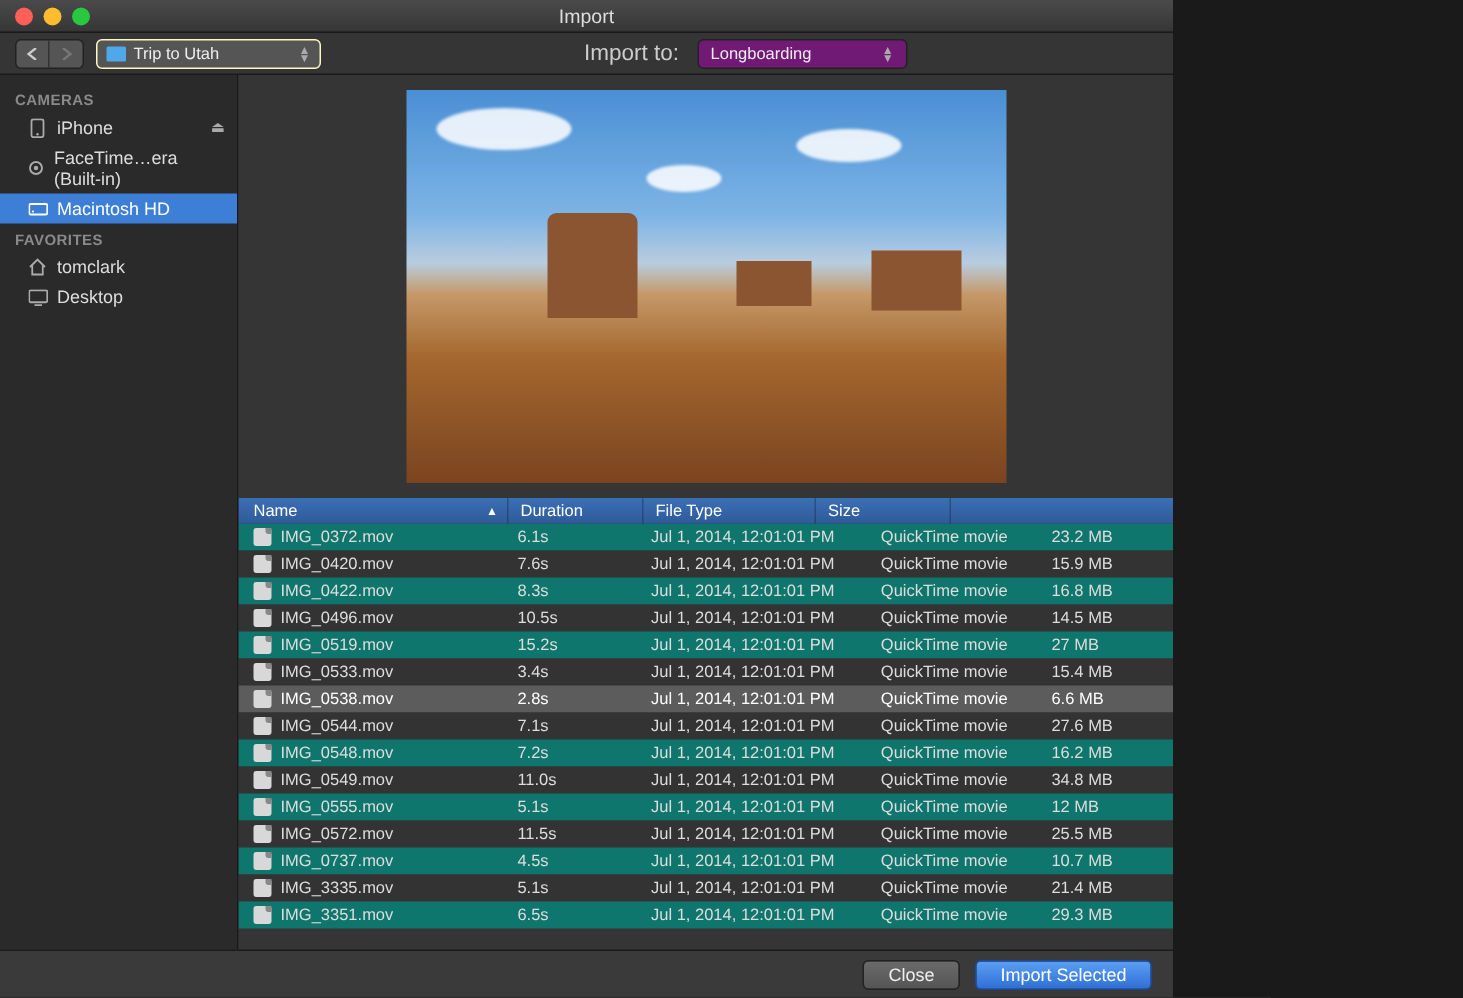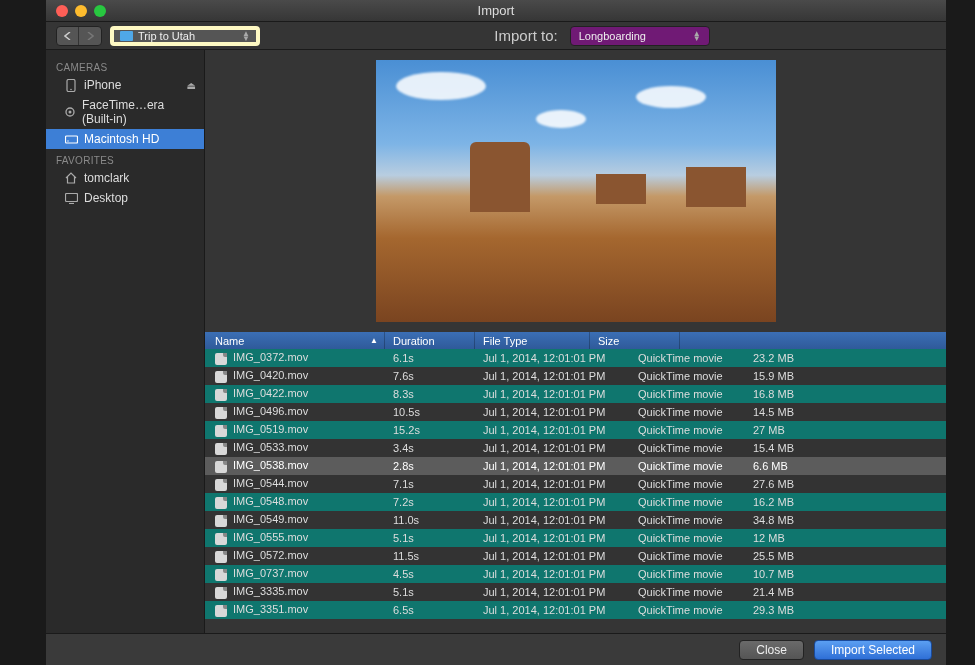--- a/index.html
+++ b/index.html
@@ -1,36 +1,36 @@
 <!DOCTYPE html>
 <html><head>
 <meta charset="utf-8">
 <style>
 * { margin: 0; padding: 0; box-sizing: border-box; font-family: -apple-system, "Helvetica Neue", Arial, sans-serif; }
 body { background: #1a1a1a; width: 975px; height: 665px; overflow: hidden; color: #ccc; font-size: 11px; }
-.window { width: 900px; height: 665px; background: #2a2a2a; display: flex; flex-direction: column; margin-left: 46px; }
+.window { width: 782px; height: 665px; background: #2a2a2a; display: flex; flex-direction: column; }
 .titlebar { height: 22px; background: linear-gradient(#4a4a4a,#363636); display: flex; align-items: center; position: relative; border-bottom: 1px solid #1a1a1a; }
 .traffic { display: flex; gap: 7px; padding-left: 10px; }
 .tl { width: 12px; height: 12px; border-radius: 50%; }
 .tl.red { background: #ff5f57; } .tl.yel { background: #febc2e; } .tl.grn { background: #28c840; }
 .wtitle { position: absolute; left: 50%; transform: translateX(-50%); color: #ddd; font-size: 13px; }
 .toolbar { height: 28px; background: #353535; display: flex; align-items: center; padding: 0 10px; gap: 8px; border-bottom: 1px solid #1a1a1a; }
 .navbtns { display: flex; background: #555; border-radius: 4px; overflow: hidden; border: 1px solid #222; }
 .navbtn { width: 22px; height: 18px; display: flex; align-items: center; justify-content: center; color: #bbb; }
 .navbtn:first-child { border-right: 1px solid #333; }
-.pathsel { background: #555; border: 4px solid #fef9c3; border-radius: 4px; height: 20px; min-width: 150px; display: flex; align-items: center; padding: 0 6px; color: #eee; gap: 5px; }
+.pathsel { background: #555; border: 1px solid #fef9c3; border-radius: 4px; height: 20px; min-width: 150px; display: flex; align-items: center; padding: 0 6px; color: #eee; gap: 5px; }
 .foldericon { width: 13px; height: 10px; background: #4fa8e8; border-radius: 1px; display: inline-block; }
 .pathsel .chev { margin-left: auto; color: #aaa; font-size: 8px; display:flex; flex-direction:column; line-height:5px; }
 .toolbar .spacer { flex: 1; }
 .importto-label { color: #ccc; font-size: 15px; margin-right: 4px; }
 .importto-sel { background: #701a75; border: 1px solid #222; border-radius: 4px; height: 20px; min-width: 140px; display: flex; align-items: center; padding: 0 8px; color: #eee; position: relative; }
 .importto-sel .chev { margin-left: auto; color: #aaa; font-size: 8px; display:flex; flex-direction:column; line-height:5px;}
 .mainrow { flex: 1; display: flex; min-height: 0; }
 .sidebar { width: 159px; background: #2a2a2a; border-right: 1px solid #1a1a1a; padding-top: 6px; }
-.sbhead { color: #8a8a8a; font-size: 10px; font-weight: 400; padding: 6px 10px 2px; letter-spacing: 0.3px; }
+.sbhead { color: #8a8a8a; font-size: 10px; font-weight: 700; padding: 6px 10px 2px; letter-spacing: 0.3px; }
 .sbitem { display: flex; align-items: center; gap: 6px; padding: 3px 10px 3px 18px; color: #ddd; font-size: 12px; position: relative; }
 .sbitem.selected { background: #3d7fd6; color: #fff; }
 .sbicon { width: 14px; height: 12px; display: inline-flex; align-items: center; justify-content: center; color: #aaa; }
 .sbitem.selected .sbicon { color: #fff; }
 .eject { position: absolute; right: 8px; color: #aaa; font-size: 10px; }
 .content { flex: 1; display: flex; flex-direction: column; background: #353535; min-width: 0; }
 .preview { height: 282px; background: #353535; display: flex; align-items: center; justify-content: center; }
 .thumb { width: 400px; height: 262px; background: linear-gradient(to bottom, #4a8fd4 0%, #7db4e6 32%, #b8cde0 44%, #c49968 52%, #a5672f 68%, #7a4420 100%); position: relative; overflow: hidden; }
 .cloud { position: absolute; background: rgba(255,255,255,0.85); border-radius: 50%; filter: blur(1px); }
 .c1 { width: 90px; height: 28px; top: 12px; left: 20px; }

